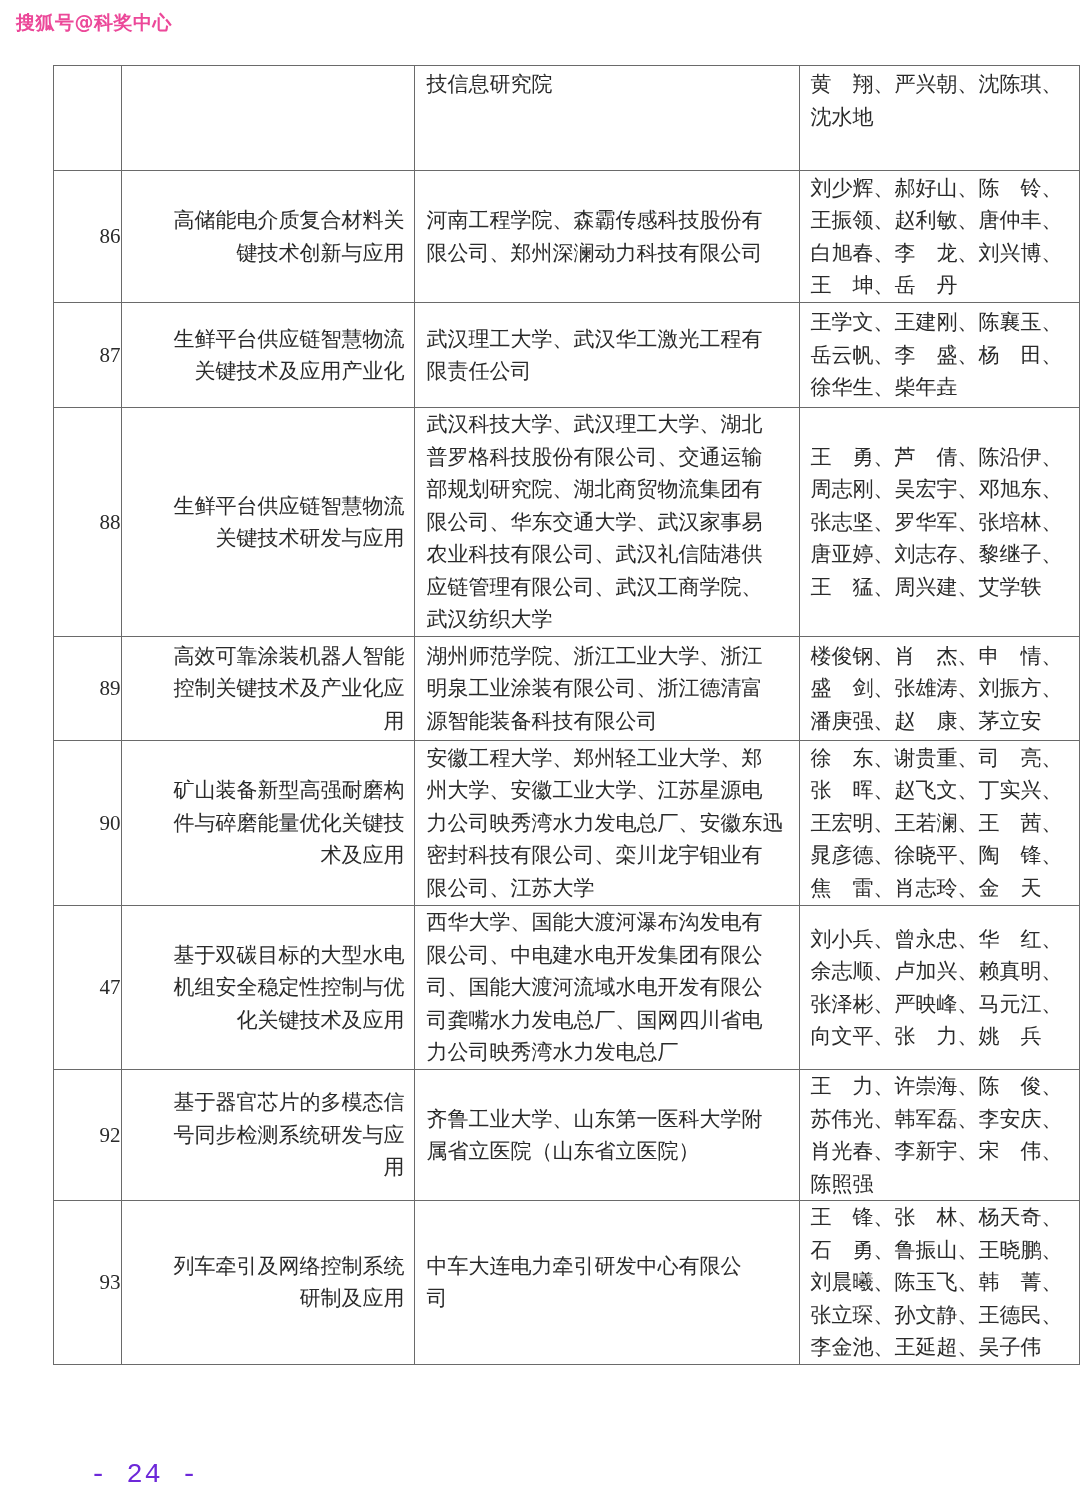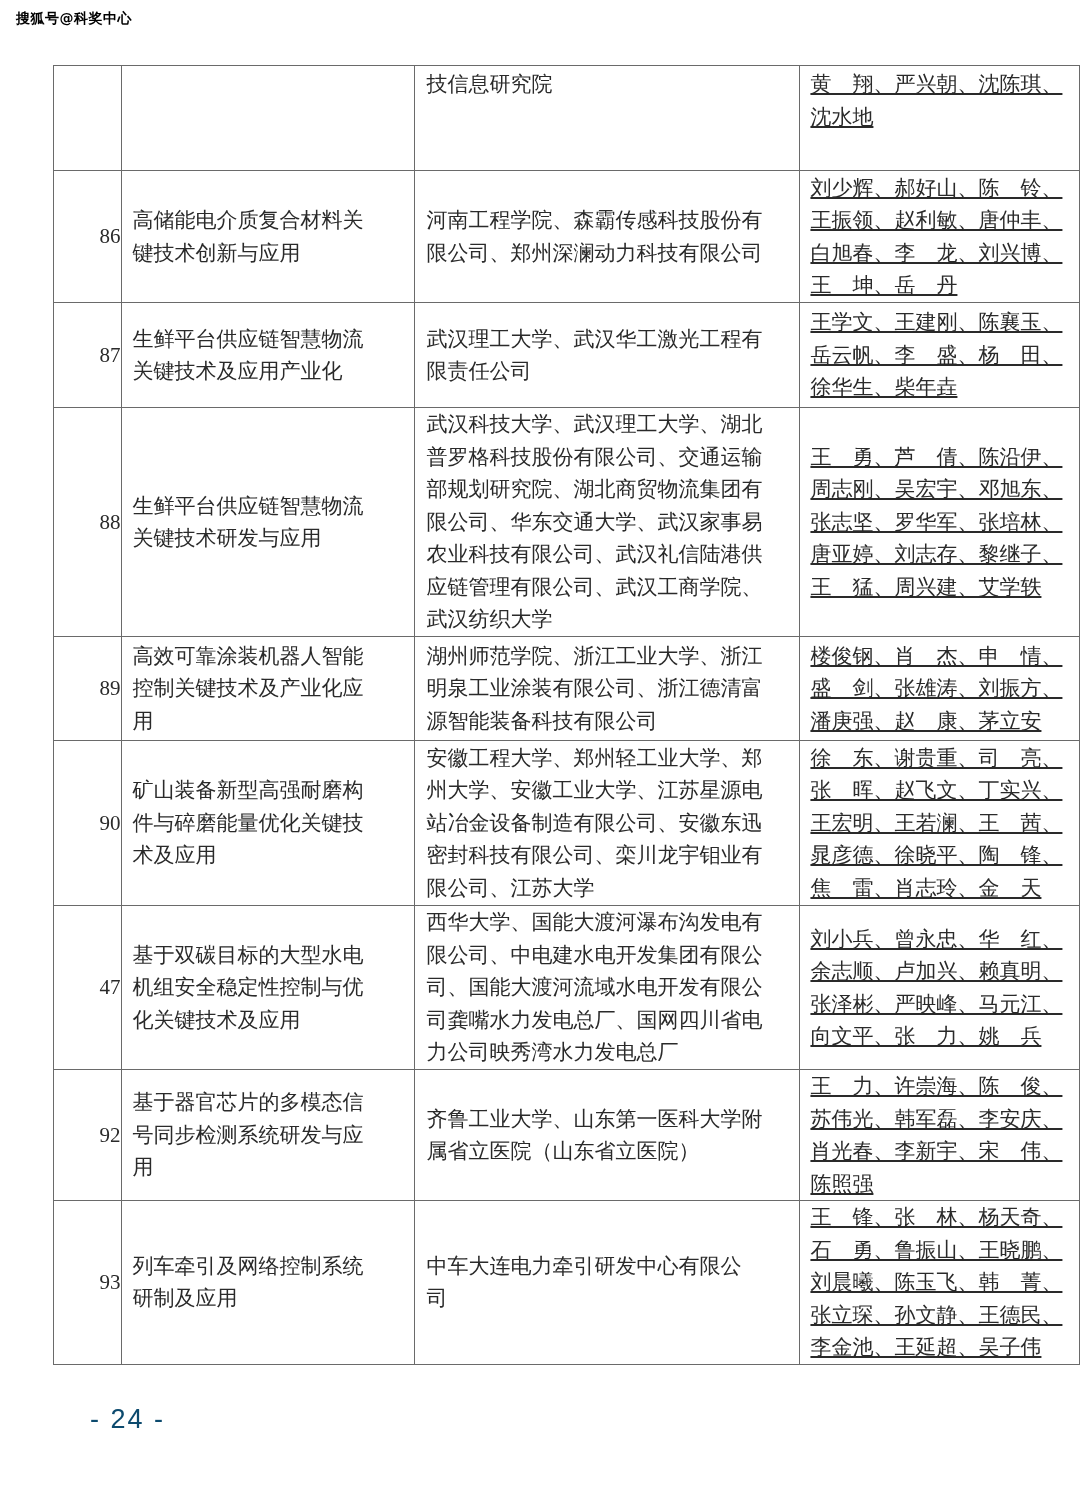--- a/index.html
+++ b/index.html
@@ -1,30 +1,30 @@
 <!DOCTYPE html>
 <html><head>
 <meta charset="utf-8">
 <style>
   html, body { margin:0; padding:0; background:#ffffff; }
   body { width:1080px; height:1504px; position:relative; overflow:hidden;
          font-family:"DejaVu Serif","Liberation Serif",serif; color:#2a2a2a; }
   .watermark { position:absolute; left:16px; top:10px; font-family:"DejaVu Sans","Liberation Sans",sans-serif;
-               font-size:14px; font-weight:bold; color:#000000; letter-spacing:0.5px;
+               font-size:19px; font-weight:bold; color:#ec4899; letter-spacing:0.5px;
                text-shadow:1px 1px 0 #fff, -1px -1px 0 #fff; }
   table.award { position:absolute; left:53px; top:65px; border-collapse:collapse; table-layout:fixed; }
   table.award td { border:1.5px solid #6a6a6a; vertical-align:middle; padding:0; font-size:21px; line-height:32.5px; }
   td.c-no { width:68px; text-align:right; font-family:"Liberation Serif","DejaVu Serif",serif; font-size:21px; }
-  td.c-title { width:278px; padding:0 10px 0 11px !important; }
+  td.c-title { width:278px; padding:0 10px 0 11px !important;text-align:right; }
   td.c-org { width:371px; padding:0 10px 0 11px !important; }
-  td.c-people { width:268px; padding:0 6px 0 10px !important;text-decoration:underline; }
+  td.c-people { width:268px; padding:0 6px 0 10px !important; }
   .cell-text { white-space:pre-wrap; word-break:break-all; }
   tr.r-cont td.c-org, tr.r-cont td.c-people { vertical-align:top; padding-top:2px !important; }
-  .page-num { position:absolute; left:90px; top:1404px; font-family:Liberation Sans, sans-serif;
-              font-size:27px; color:#0c4a6e; letter-spacing:2px; }
+  .page-num { position:absolute; left:90px; top:1460px; font-family:Liberation Mono, monospace;
+              font-size:27px; color:#6d28d9; letter-spacing:2px; }
 </style>
 </head>
 <body>
 
 <div class="watermark">搜狐号@科奖中心</div>
 
 <table class="award">
   <tbody id="table-body">
     <tr class="r-cont" style="height: 105px;">
       <td class="c-no"><span class="cell-text"></span></td>
@@ -116,21 +116,21 @@
     <tr style="height: 165px;">
       <td class="c-no"><span class="cell-text">90</span></td>
       <td class="c-title">
           <div class="cell-text">矿山装备新型高强耐磨构
 件与碎磨能量优化关键技
 术及应用</div>
         </td>
       <td class="c-org">
           <div class="cell-text">安徽工程大学、郑州轻工业大学、郑
 州大学、安徽工业大学、江苏星源电
-站冶金设备制造有限公司、安徽东迅
+力公司映秀湾水力发电总厂、安徽东迅
 密封科技有限公司、栾川龙宇钼业有
 限公司、江苏大学</div>
         </td>
       <td class="c-people">
           <div class="cell-text">徐　东、谢贵重、司　亮、
 张　晖、赵飞文、丁实兴、
 王宏明、王若澜、王　茜、
 晁彦德、徐晓平、陶　锋、
 焦　雷、肖志玲、金　天</div>
         </td>

